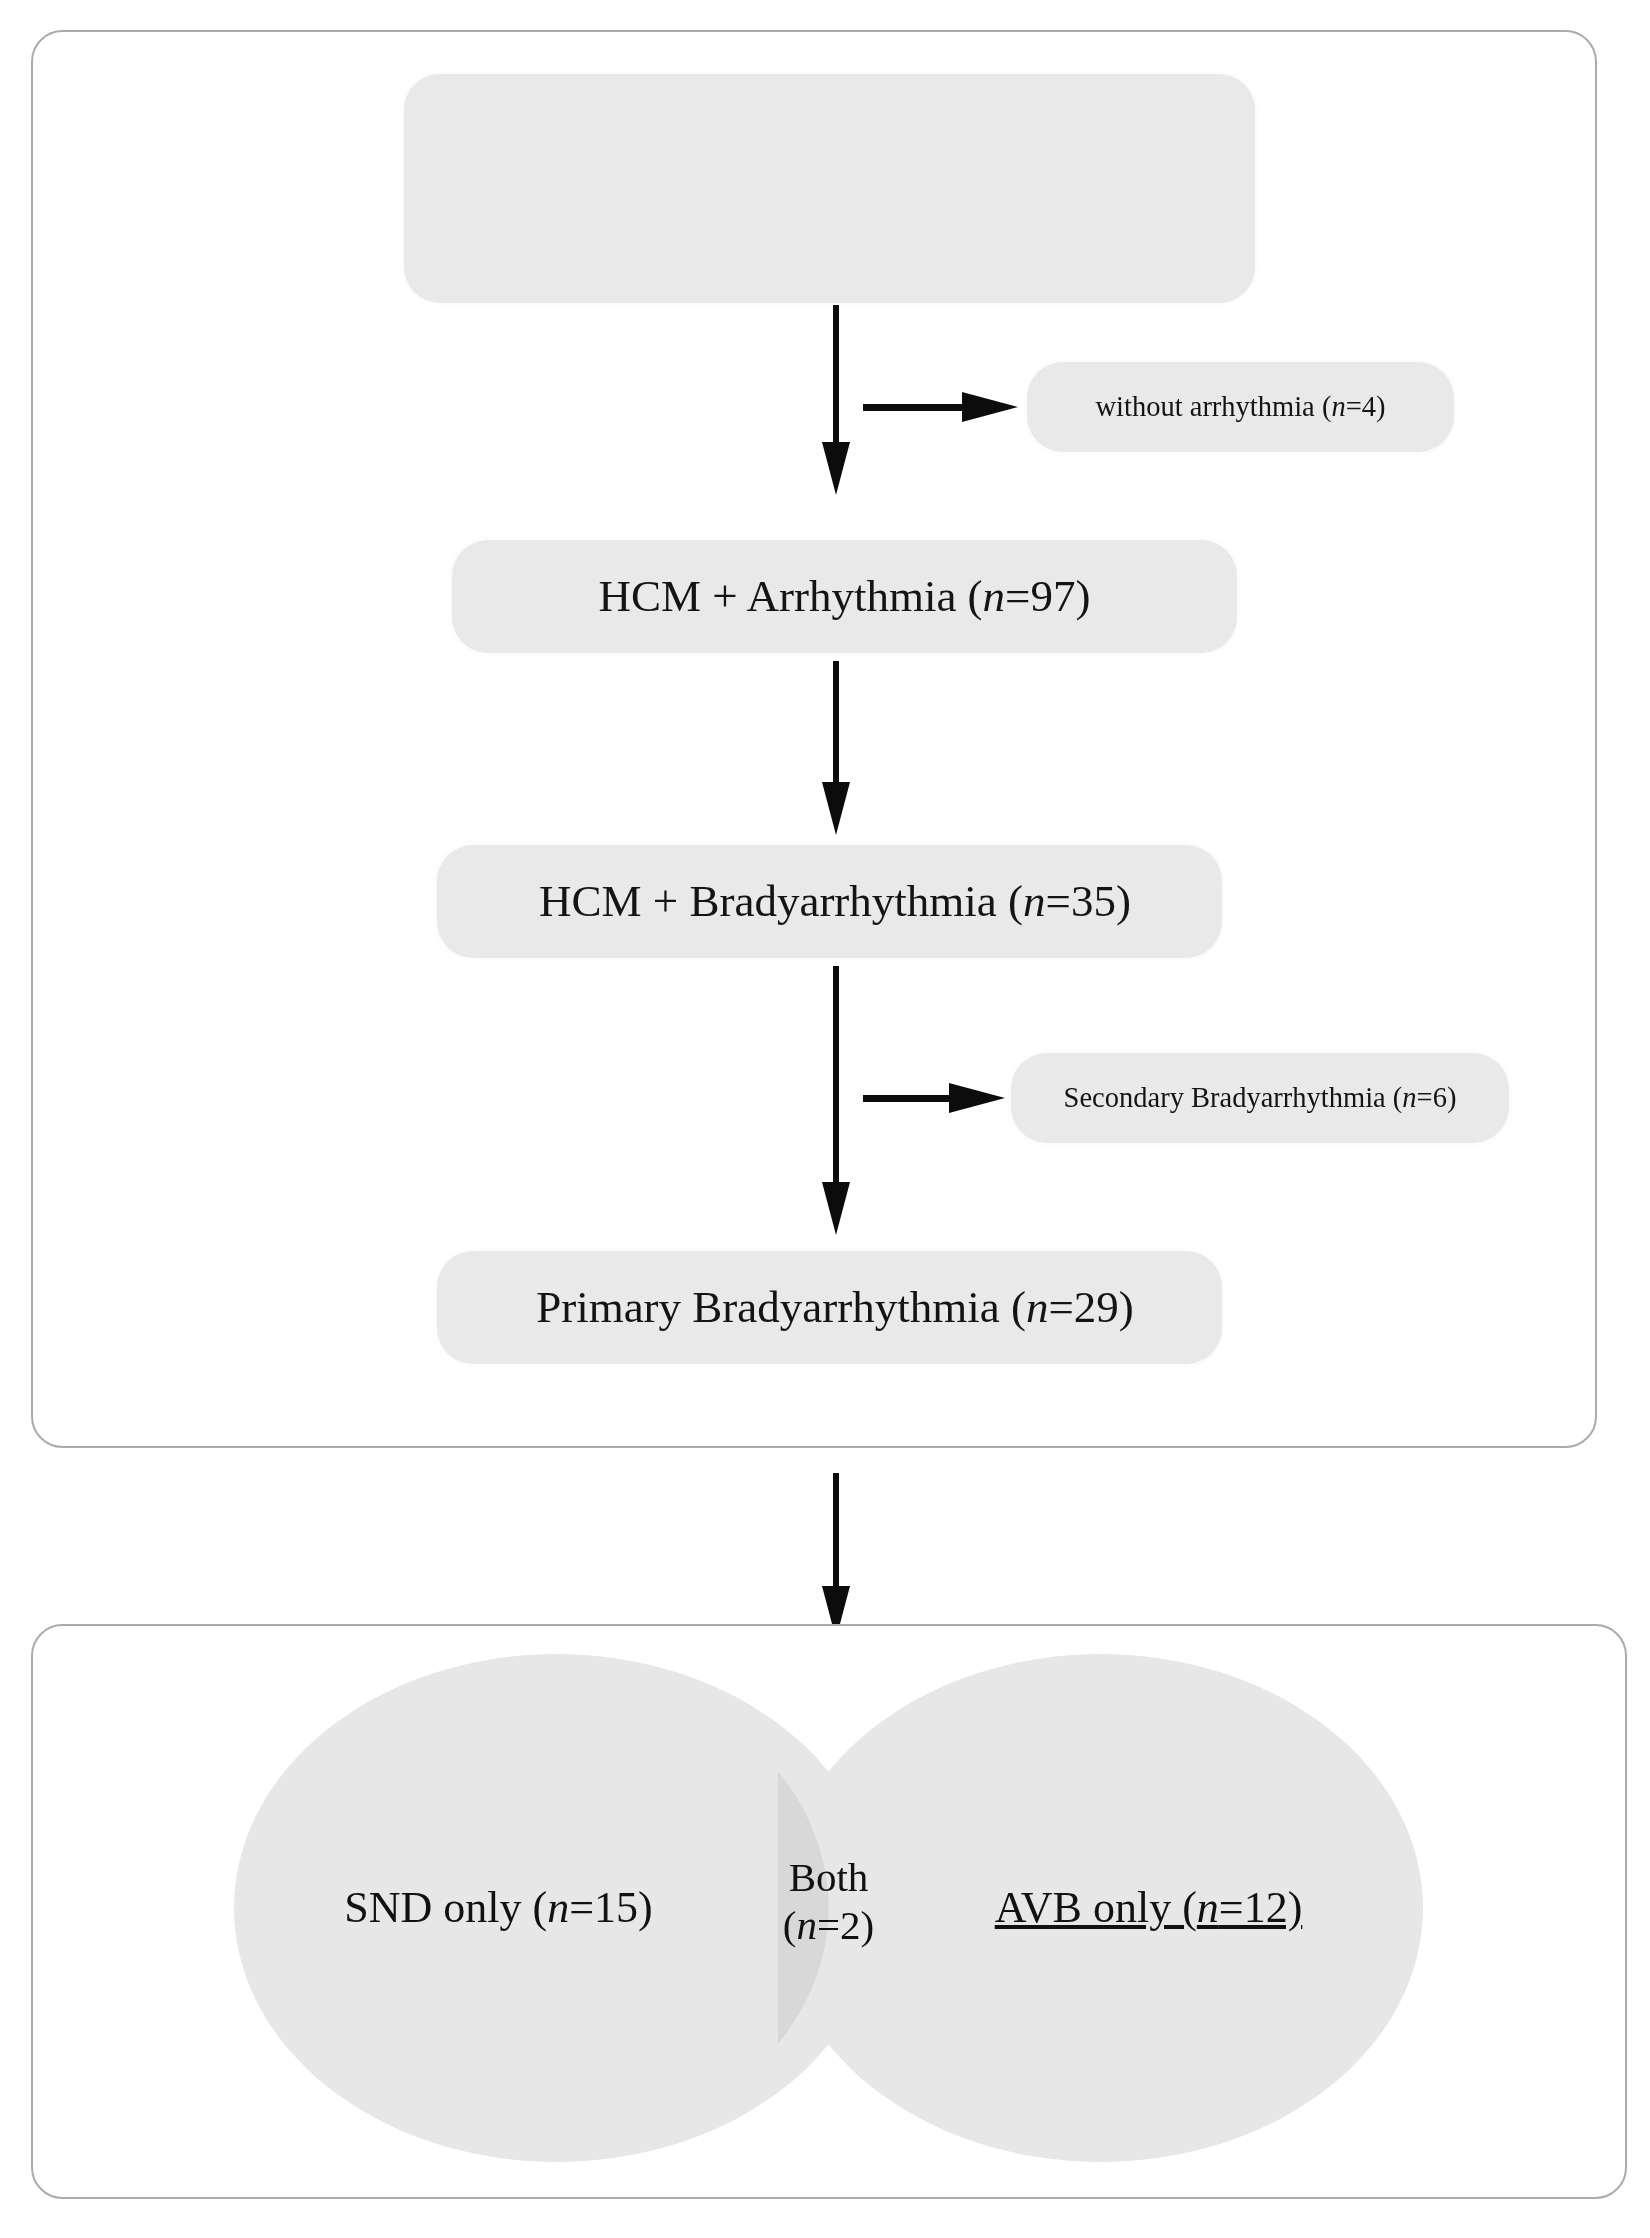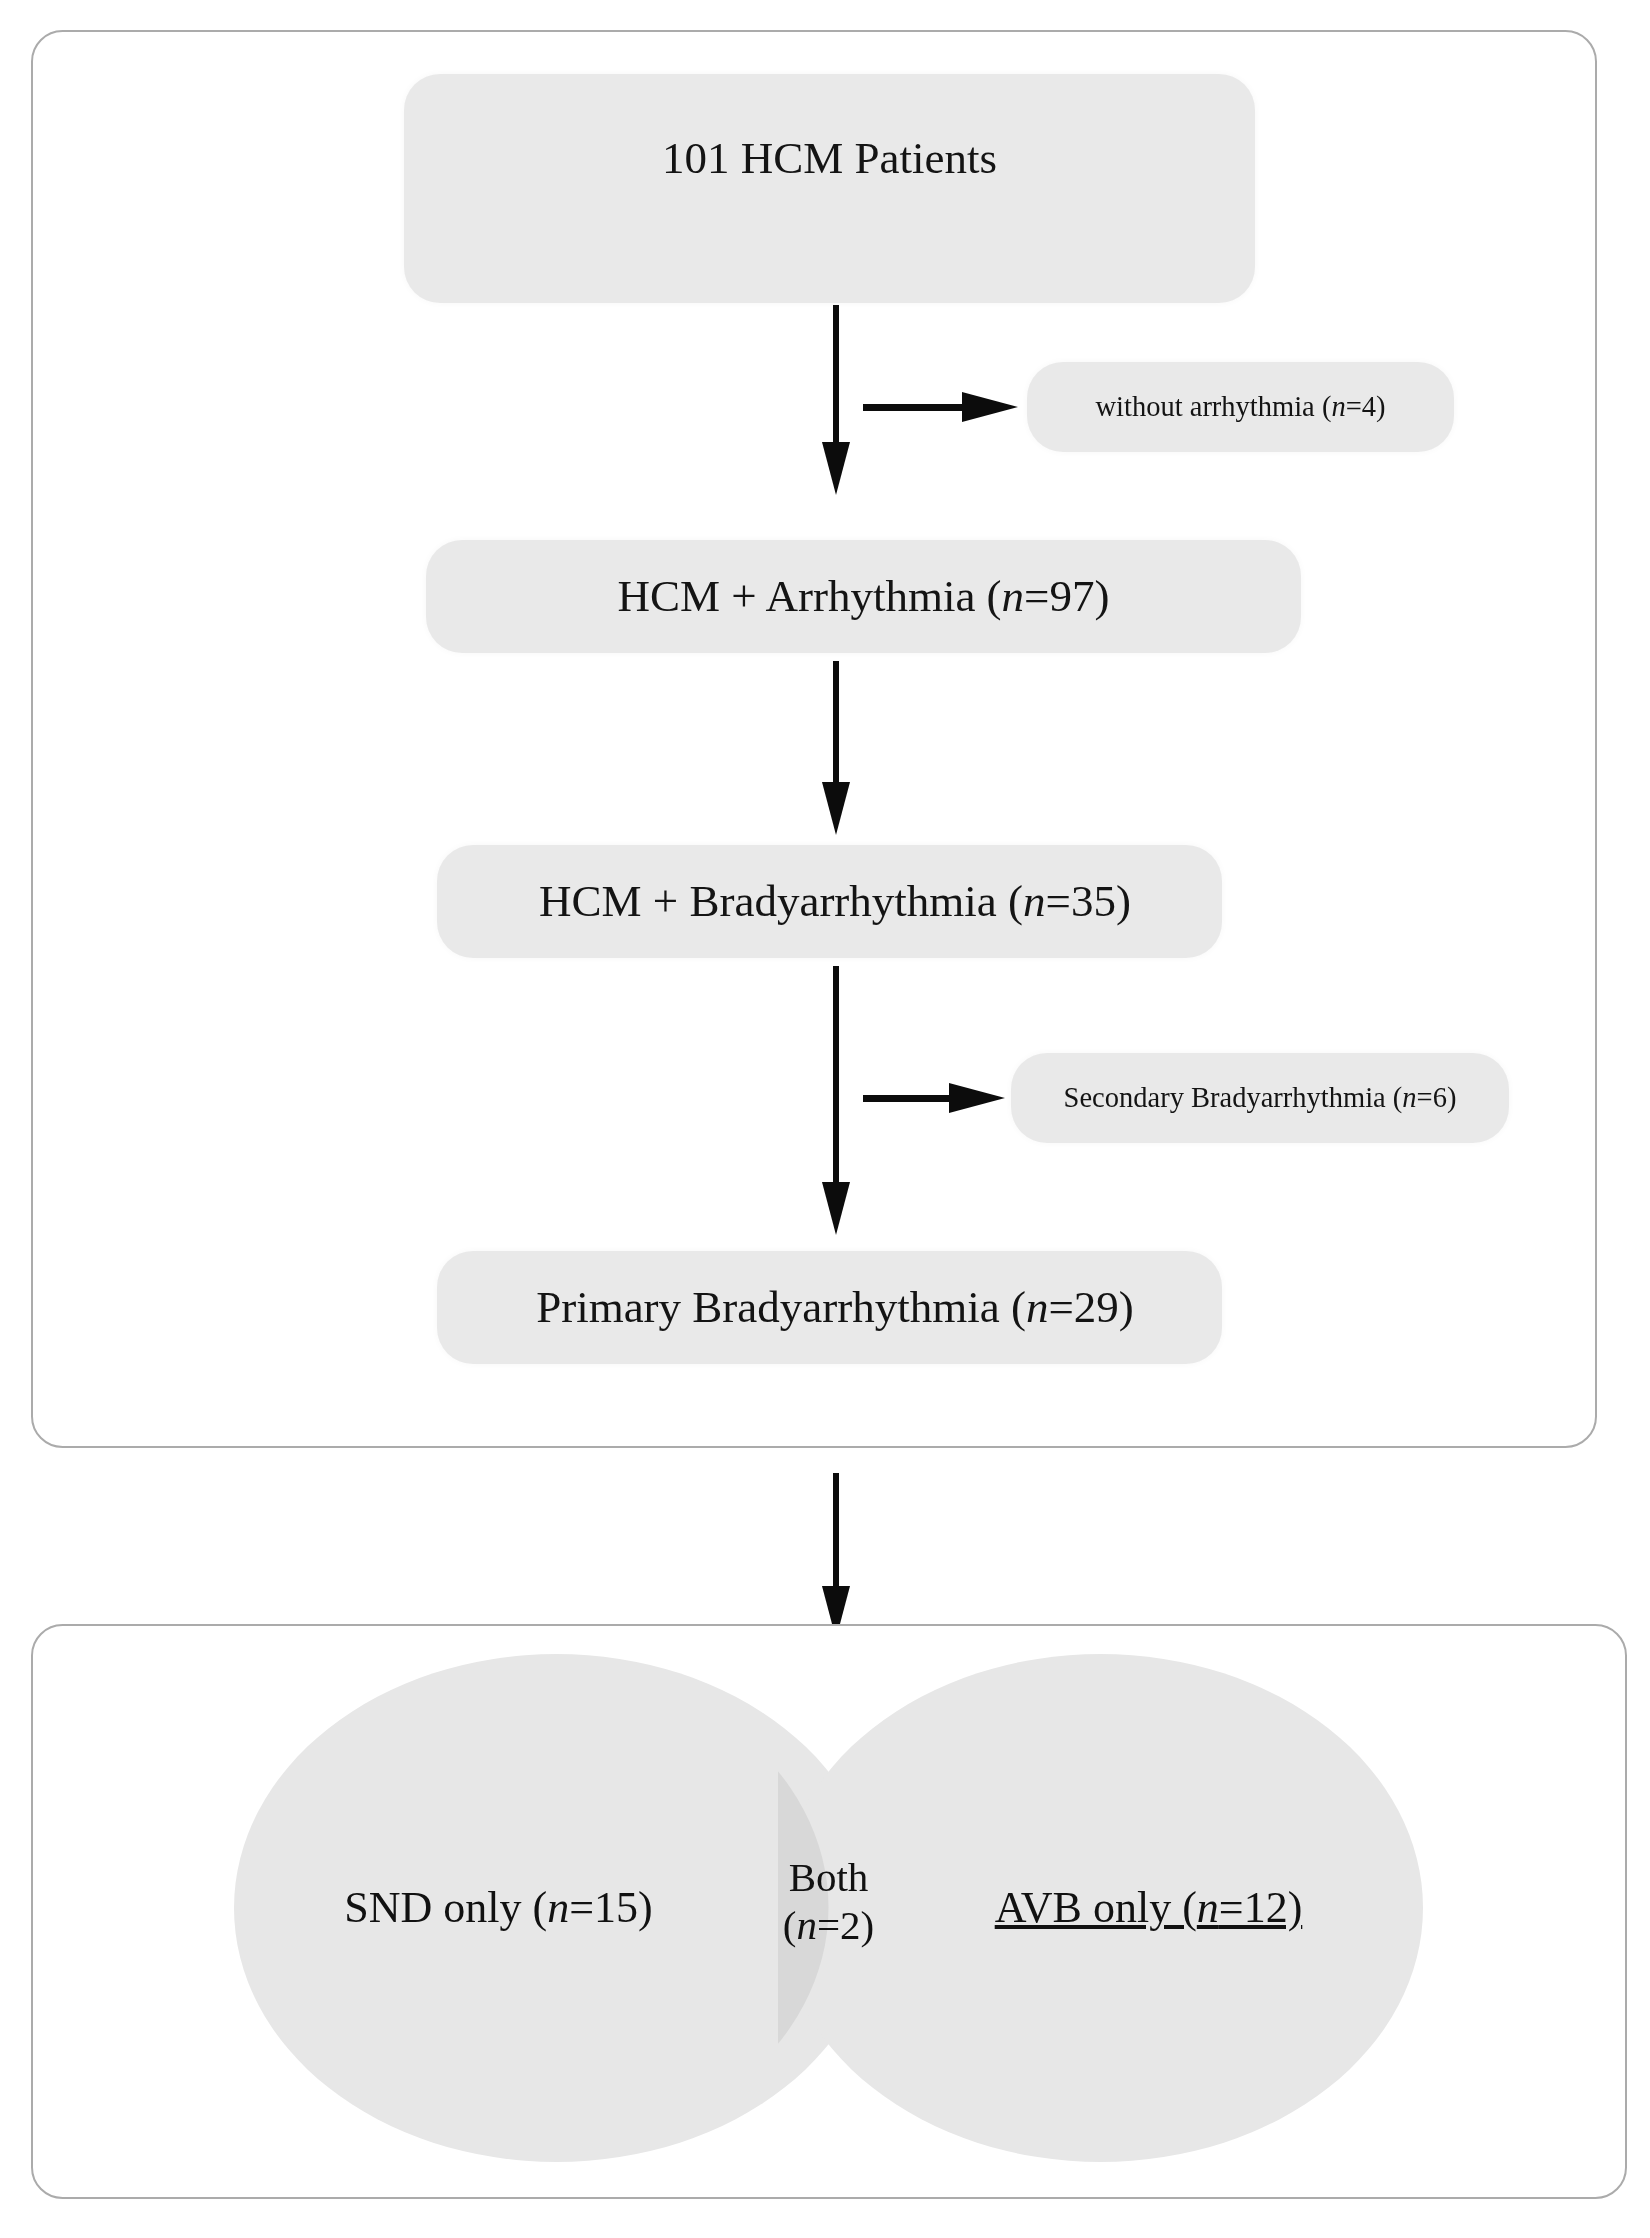--- a/index.html
+++ b/index.html
@@ -37,21 +37,21 @@
     align-items: center;
     justify-content: center;
     text-align: center;
     line-height: 1.34;
     color: #141414;
     box-shadow: 0 0 7.1px rgba(0,0,0,0.035);
   }
   .node.bold { font-weight: normal; padding-left: 11px; }
 
   #node-cohort    { left: 404px;  top: 74px;  width: 851px; height: 229px;  font-size: 45px; }
-  #node-arrhy     { left: 426px;  top: 540px; width: 875px; height: 113px;  font-size: 45px; align-items: center; }
+  #node-arrhy     { left: 452px;  top: 540px; width: 785px; height: 113px;  font-size: 45px; align-items: center; }
   #node-brady     { left: 437px;  top: 845px; width: 785px; height: 113px;  font-size: 45px; }
   #node-primary   { left: 437px;  top: 1251px; width: 785px; height: 113px;  font-size: 45px; }
 
   #node-without   { left: 1027px; top: 362px;  width: 427px;  height: 90px;  font-size: 28.5px; }
   #node-secondary { left: 1011px; top: 1053px; width: 498px;  height: 90px;  font-size: 28.5px; }
 
   
   .arrow-v, .arrow-h {
     position: absolute;
   }
@@ -145,21 +145,21 @@
 
   .it { font-style: italic; }
 </style>
 </head>
 <body>
 
 <div class="panel" id="panel-flow"></div>
 
 <div class="node" id="node-cohort">
   <div>
-    <span>101 HCM Patients</span><br>
+    <br>
     <br>
   </div>
 </div>
 
 <div class="arrow-v" id="arrow-1">
   <div class="stem"></div>
   <div class="head"></div>
 </div>
 
 <div class="arrow-h" id="arrow-branch-1">

